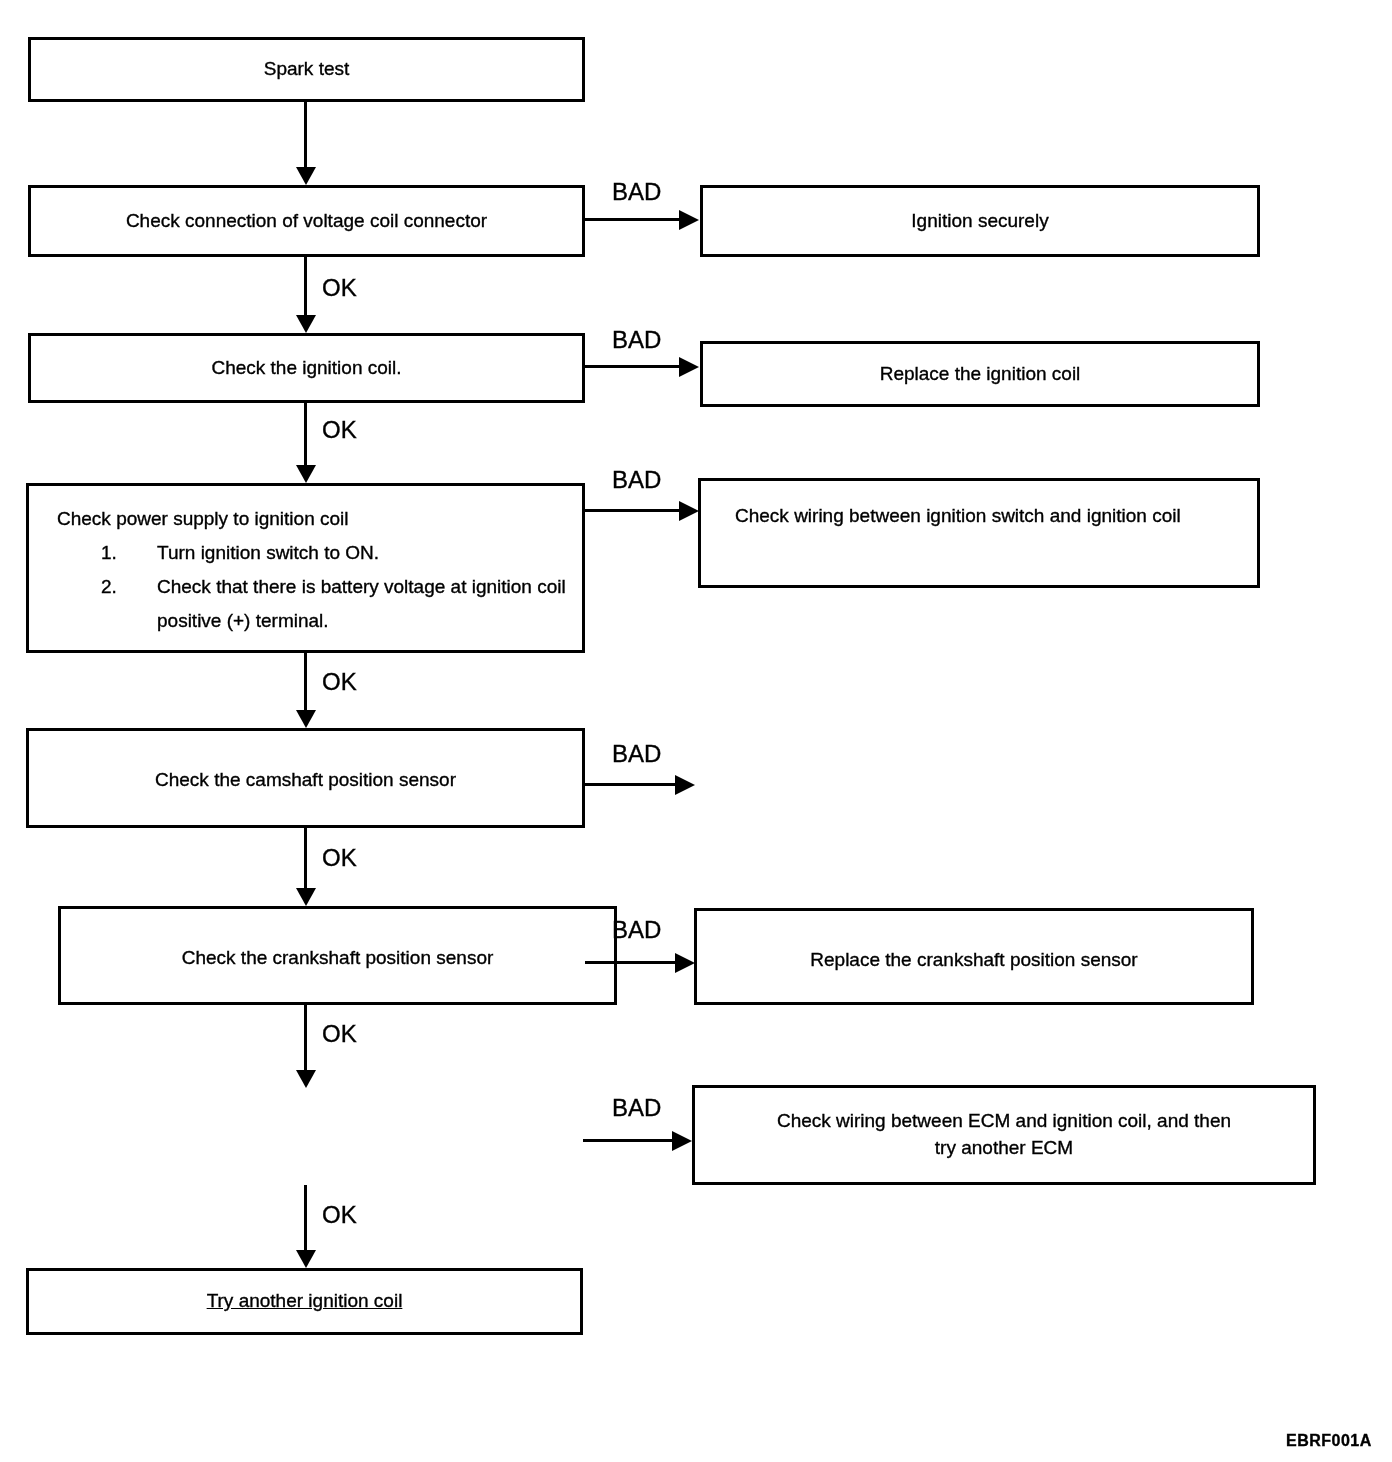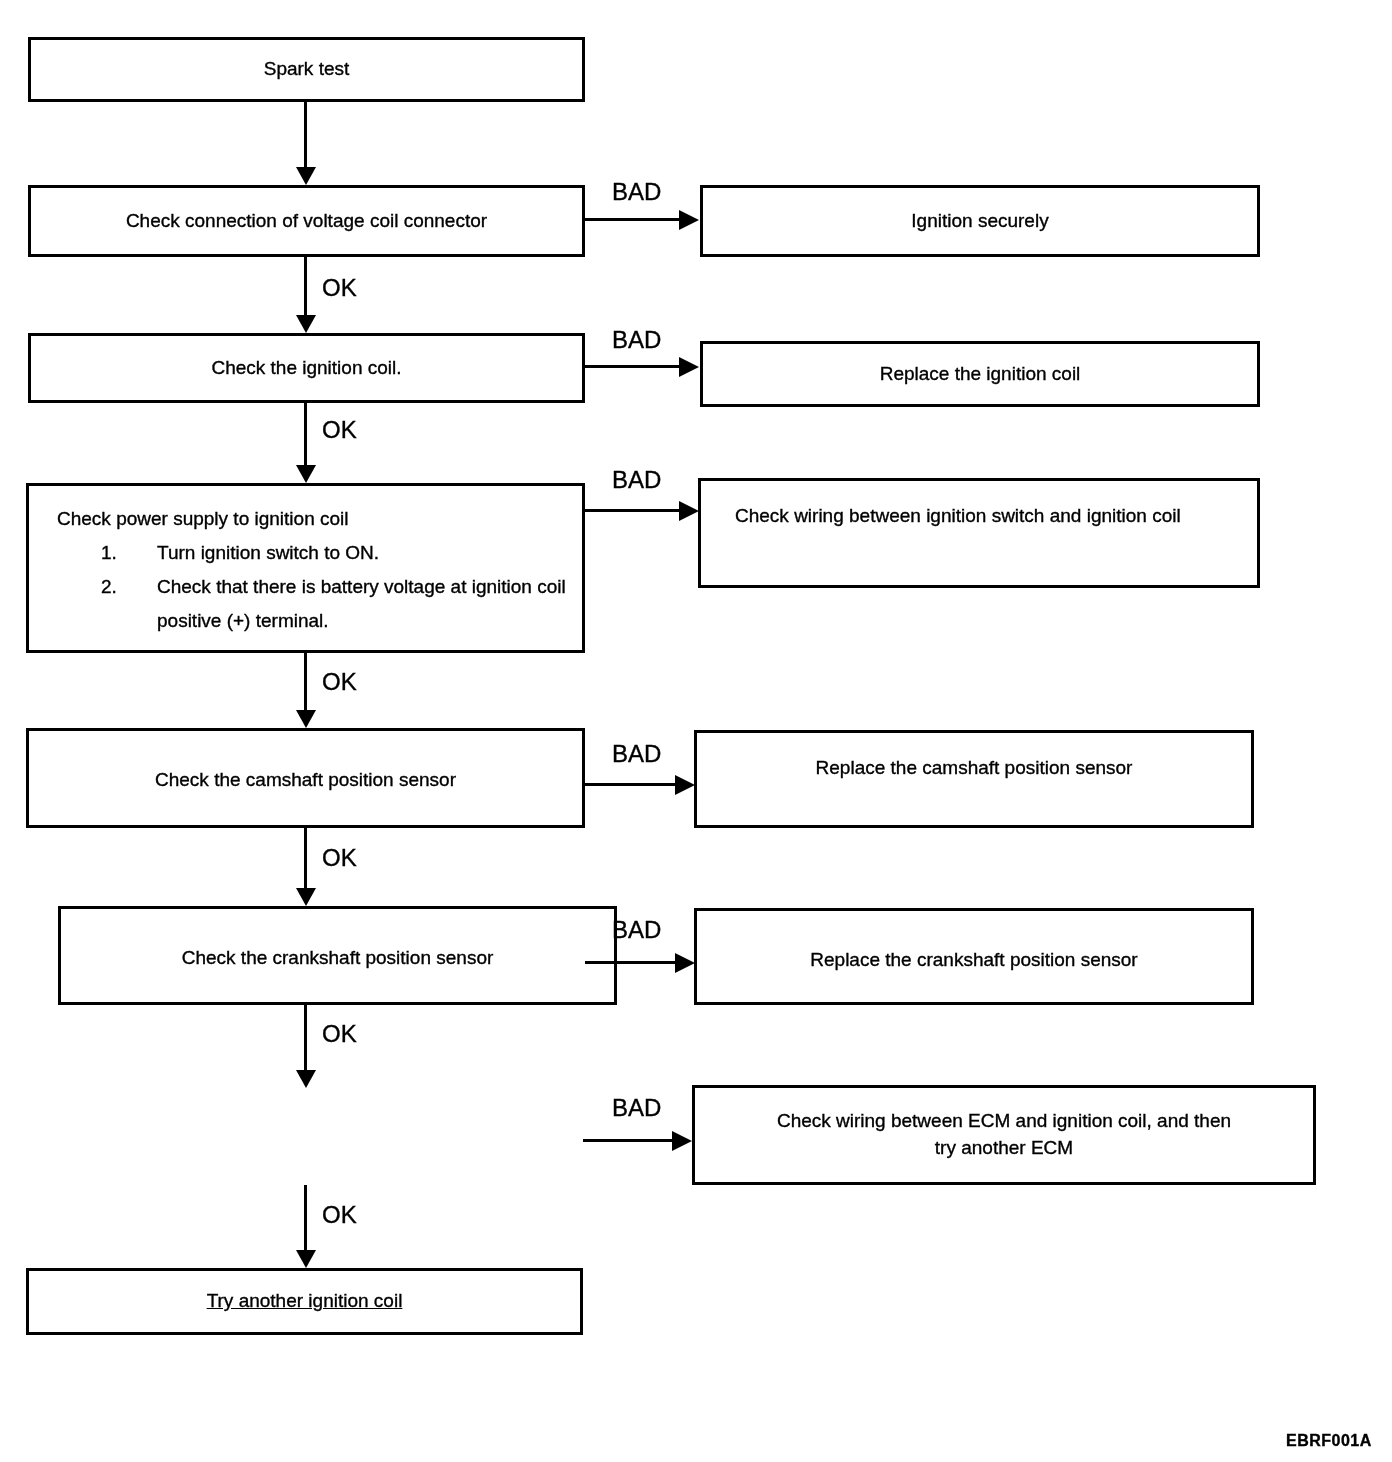--- a/index.html
+++ b/index.html
@@ -97,23 +97,20 @@
   </div>
 
   <div class="box mid" style="left:700px;top:333px;width:560px;height:66px;margin-top:8px;">
     <span>Replace the ignition coil</span>
   </div>
 
   <div class="box topleft" style="left:698px;top:478px;width:562px;height:110px;">
     <div class="wrapnarrow">Check wiring between ignition switch and ignition coil</div>
   </div>
 
-  <div class="box topcenter" style="left:694px;top:730px;width:560px;height:98px;padding-top:22px;">
-    <span>Replace the camshaft position sensor</span>
-  </div>
 
   <div class="box topcenter" style="left:694px;top:908px;width:560px;height:97px;">
     <span>Replace the crankshaft position sensor</span>
   </div>
 
   <div class="box midwrap" style="left:692px;top:1085px;width:624px;height:100px;">
     <div class="inner">Check wiring between ECM and ignition coil, and then try another ECM</div>
   </div>
 
   <div class="vline" style="left:304px;top:102px;height:67px;"></div>

